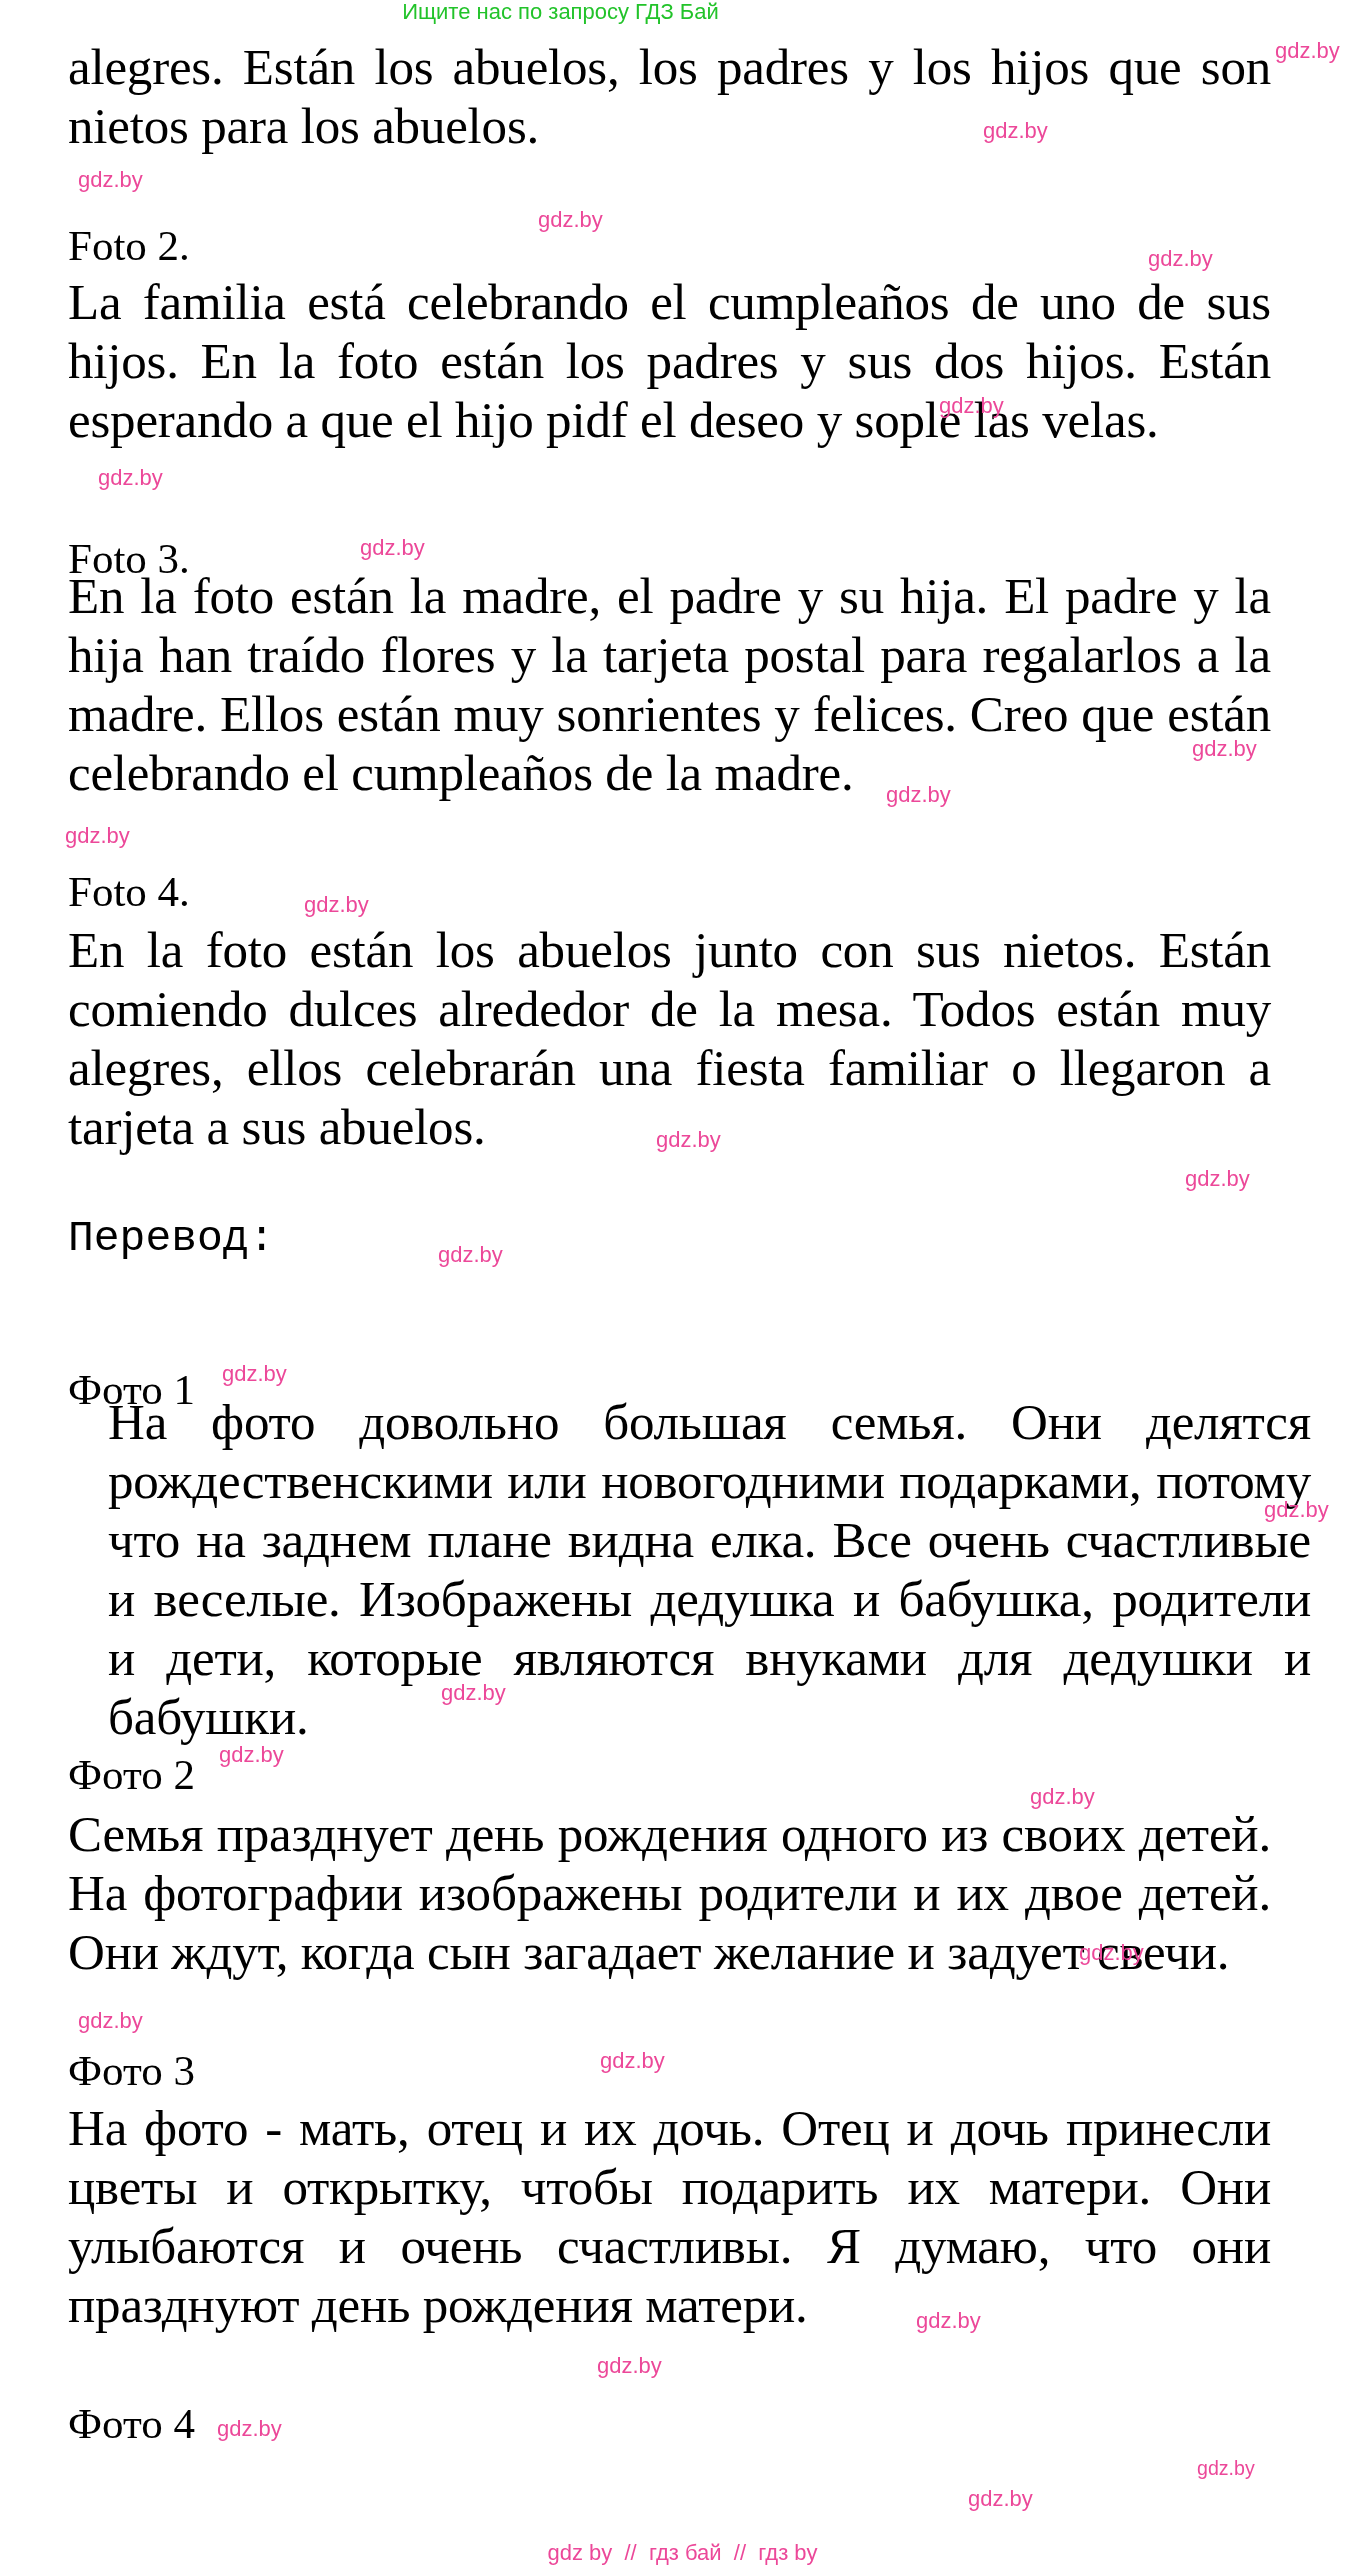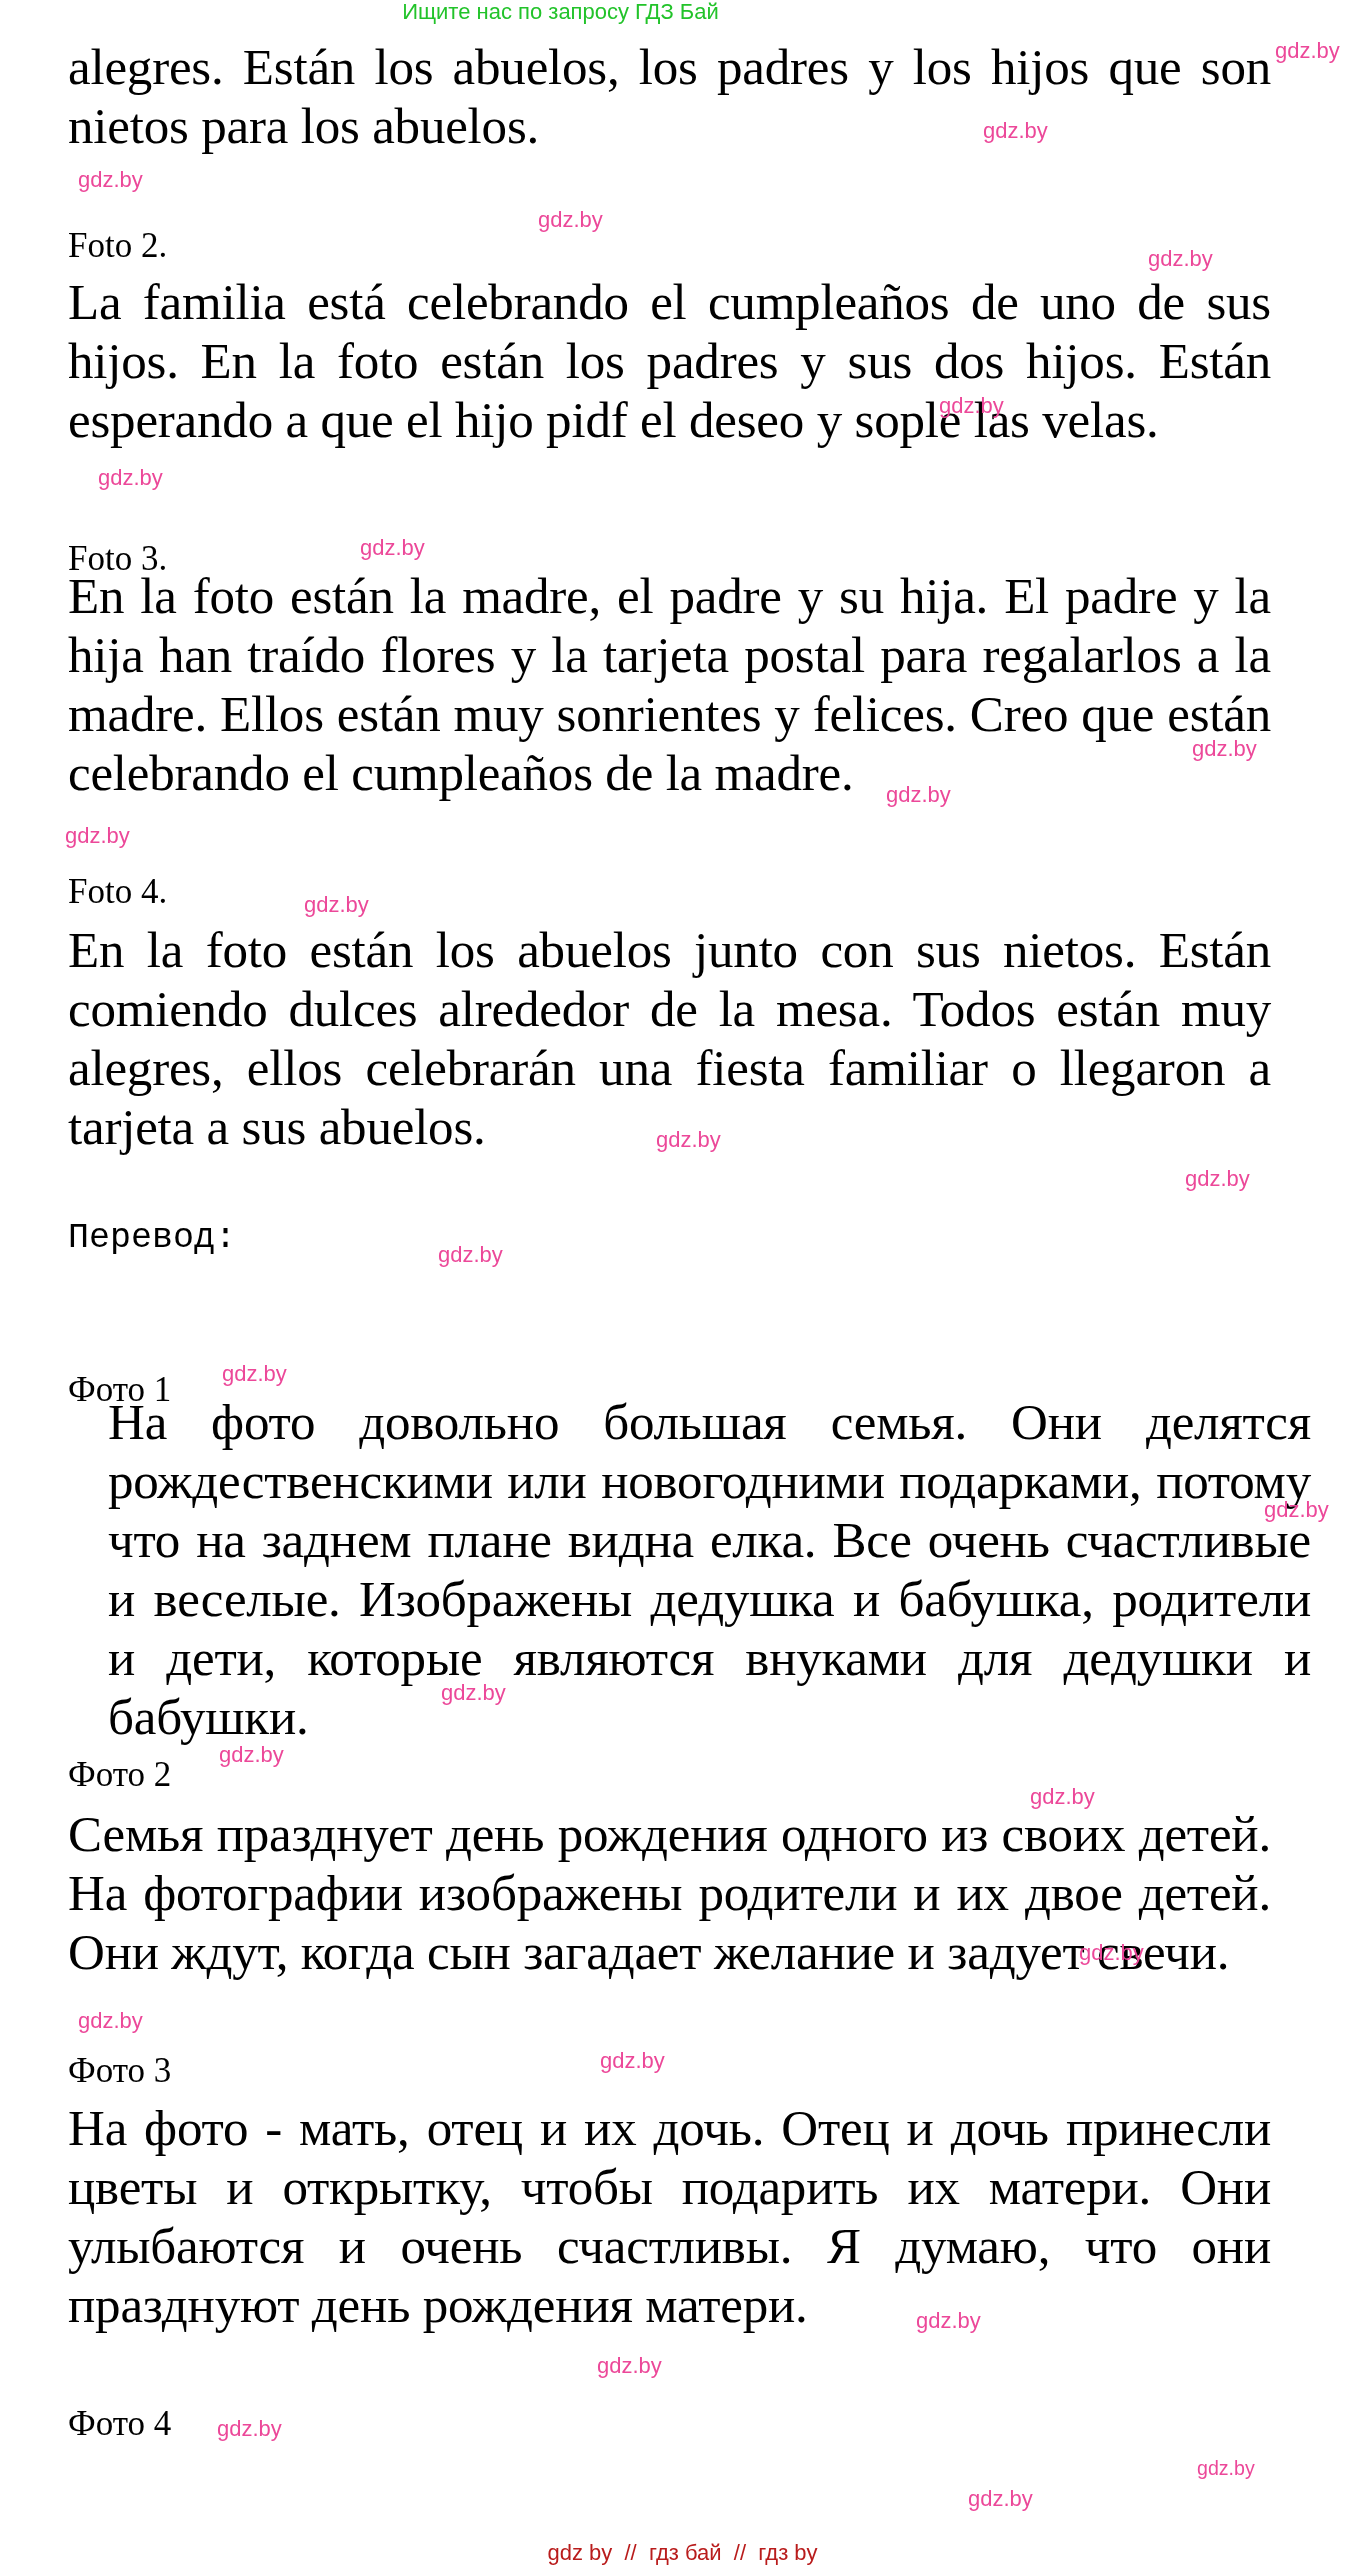--- a/index.html
+++ b/index.html
@@ -7,34 +7,34 @@
   .top-banner {
     position: absolute; left: 0; top: 0; width: 1121px; height: 28px;
     text-align: center; font-family: "Liberation Sans", sans-serif;
     font-size: 22px; line-height: 24.5px; color: #22c32a;
   }
   .content {
     position: absolute; left: 68px; top: 0; width: 1203px;
     font-family: "Liberation Serif", serif; color: #000;
   }
   .block { position: absolute; left: 0; width: 1203px; }
-  .heading { font-size: 35px; line-height: 59px; white-space: nowrap; }
+  .heading { font-size: 43px; line-height: 59px; white-space: nowrap; }
   .para {
     font-size: 51px; line-height: 59px; text-align: justify;
     text-align-last: left; letter-spacing: -0.2px;
   }
   .wm {
     position: absolute; font-family: "Liberation Sans", sans-serif;
     font-size: 22px; line-height: 24.5px; color: #ec4899; white-space: nowrap;
   }
   .wm.small { font-size: 19.6px; }
   .footer {
     position: absolute; left: 0; top: 2539px; width: 1365px; text-align: center;
     font-family: "Liberation Sans", sans-serif; font-size: 22px; line-height: 28px;
-    color: #b91c1c; white-space: pre;
+    color: #ec4899; white-space: pre;
   }
 </style>
 </head>
 <body>
 
 <div class="top-banner">Ищите нас по запросу ГДЗ Бай</div>
 
 <div class="content">
 
   <div class="block para" style="top:38px;">alegres. Están los abuelos, los padres y los hijos que son nietos para los abuelos.</div>

